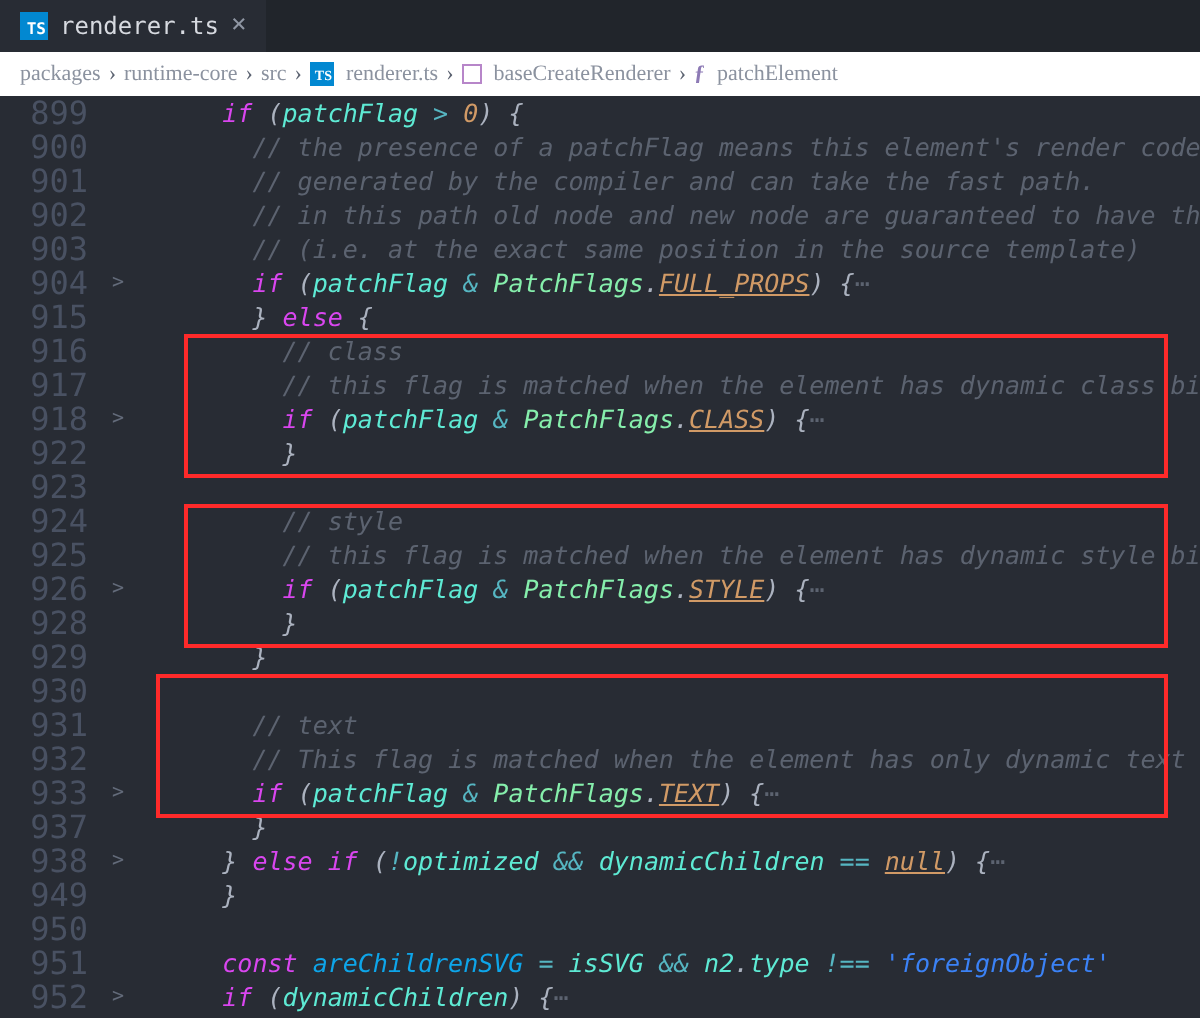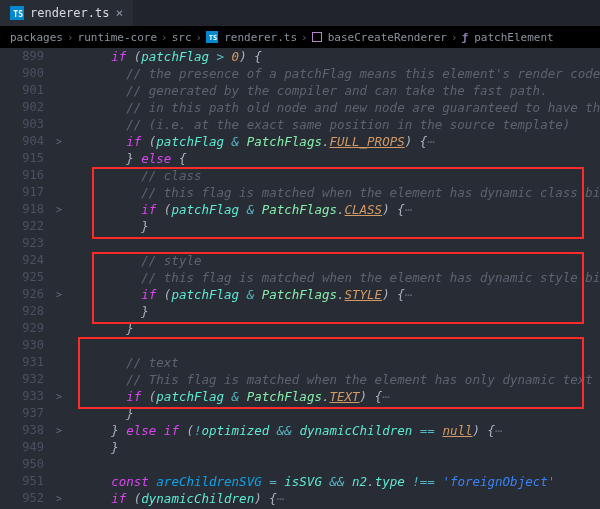--- a/index.html
+++ b/index.html
@@ -39,29 +39,30 @@
     padding: 1px;
     font-style: normal;
   }
   .tab .close {
     color: #8f96a3;
     font-size: 13px;
     font-style: normal;
     cursor: pointer;
   }
   .breadcrumbs {
-    background: #000000;
+    background: #ffffff;
     height: 22px;
     display: flex;
     align-items: center;
     padding: 0 10px;
     font-size: 11px;
     color: #8b929f;
     font-style: normal;
     gap: 4px;
+    font-family: Liberation Serif, serif;
   }
   .breadcrumbs .sep { color: #5b6270; }
   .bc-ts {
     width: 12px; height: 12px;
     background: #0288d1;
     color: #fff;
     font-size: 7px; font-weight: bold;
     display: inline-flex; align-items: flex-end; justify-content: flex-end;
     padding: 1px; margin-right:2px;
   }
@@ -84,21 +85,21 @@
     flex: 1;
     position: relative;
     white-space: pre;
     padding-left: 4px;
   }
   .line {
     height: 17px;
     line-height: 17px;
     display: flex;
   }
-  .line > .ln { width:48px; text-align:right; color:#495162; padding-right:8px; font-style:normal; font-size:12px;}
+  .line > .ln { width:48px; text-align:right; color:#495162; padding-right:8px; font-style:normal; font-size:16px;}
   .line > .fold { width:14px; color:#636b7a; font-style:normal; font-size:10px; text-align:center;}
   .line > .txt { flex:1; white-space:pre; position:relative;}
   .kw { color:#d946ef; }
   .num { color:#d19a66; }
   .op { color:#56b6c2; }
   .id { color:#5eead4; }
   .prop { color:#86efac; }
   .const { color:#d19a66;text-decoration:underline; }
   .cm { color:#5c6370; font-style: italic;}
   .str { color:#3b82f6; }

